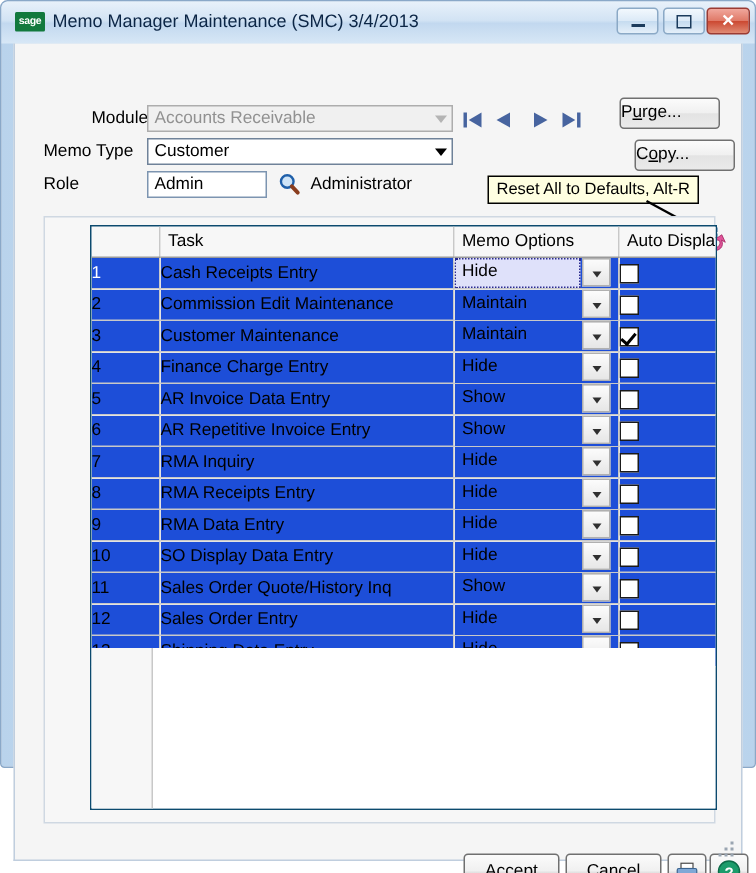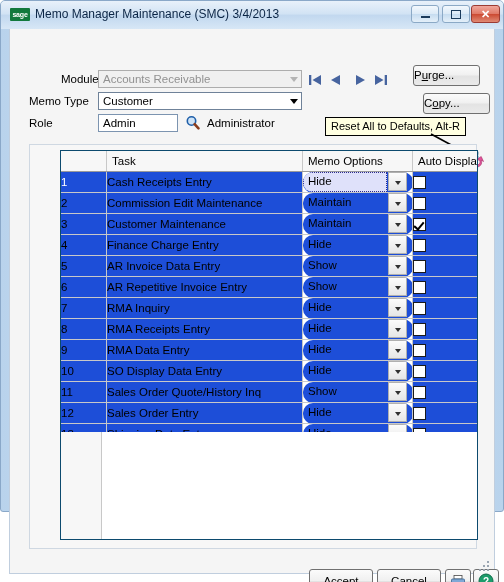--- a/index.html
+++ b/index.html
@@ -267,21 +267,21 @@
   td.cell-num {
     text-align: center;
     background: #f2f2f2;
     color: #000;
   }
   td.cell-num.selected {
     background: #000080;
     color: #ffffff;
   }
   td.cell-task { padding-left: 6px; background: #f7f7f7; }
-  td.cell-memo { background: #f7f7f7; position: relative; padding: 0; border-radius: 10px; }
+  td.cell-memo { background: #f7f7f7; position: relative; padding: 0; }
   td.cell-auto { background: #f7f7f7; text-align: center; }
 
   .memo-wrap {
     position: relative;
     width: 104px; height: 20px;
   }
   .memo-text {
     position: absolute;
     left: 0; top: 0;
     width: 84px; height: 20px;

